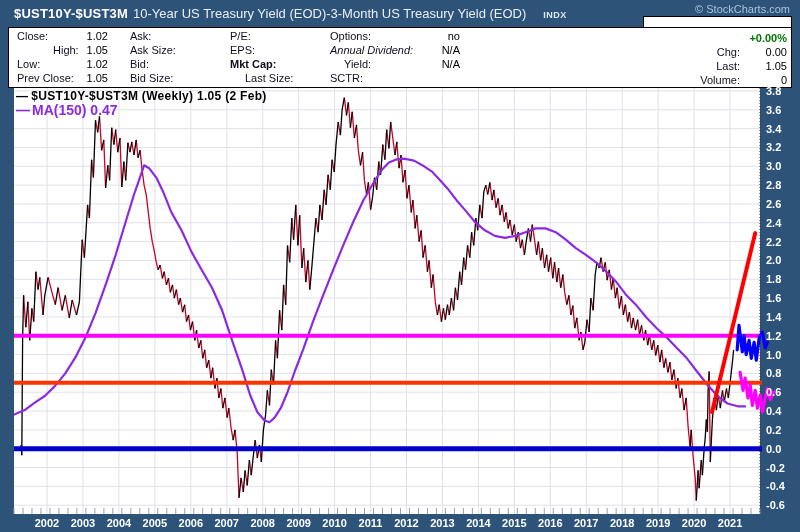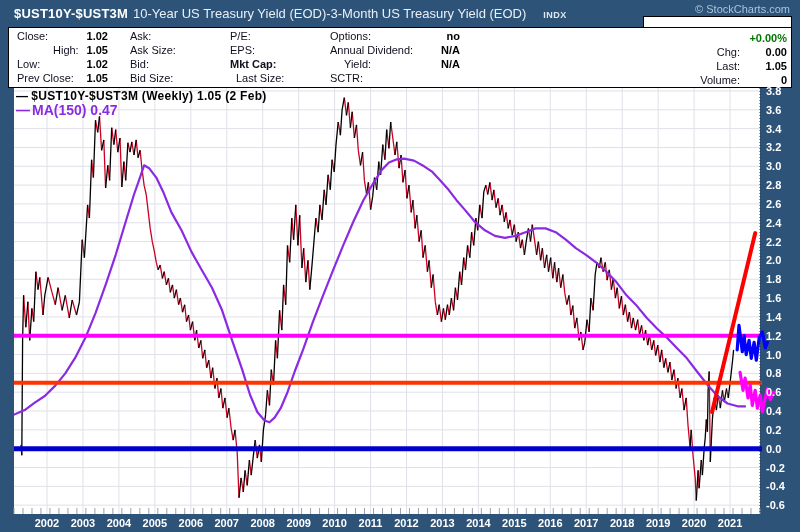--- a/index.html
+++ b/index.html
@@ -8,21 +8,21 @@
   
   #titlebar{position:absolute;left:14px;top:4px;right:8px;height:20px;color:#fff;white-space:nowrap;}
   .sym{font-size:13px;font-weight:bold;letter-spacing:.2px;}
   .desc{font-size:13px;color:#e8eff7;margin-left:5px;}
   .exch{font-size:9px;font-weight:bold;color:#dde8f2;margin-left:17px;letter-spacing:.5px;}
   #copyright{position:absolute;right:10px;top:3px;font-size:11px;color:#a9c3db;}
   
   #panel{position:absolute;left:8px;top:27px;width:784px;height:61px;background:#fff;border:1px solid #000;box-sizing:border-box;}
   #datebox{position:absolute;left:643px;top:16px;width:149px;height:13px;background:#fff;border:1px solid #000;border-bottom:none;box-sizing:border-box;}
   .q{position:absolute;font-size:11px;color:#101020;white-space:nowrap;}
-  .qv{font-weight:bold;color:#000;text-align:right;}
+  .qv{font-weight:normal;color:#000;text-align:right;}
   #pct{position:absolute;font-size:11px;font-weight:bold;color:#007700;text-align:right;}
   #qdate{position:absolute;font-size:12px;color:#000;text-align:right;}
   
   #plotbg{position:absolute;left:14px;top:88px;width:746px;height:426px;background:#fff;}
   #rightband{position:absolute;left:760px;top:88px;width:40px;height:444px;background:#2d5379;}
   #bottomband{position:absolute;left:0px;top:514px;width:800px;height:18px;background:#2d5379;}
   svg#chart{position:absolute;left:0;top:0;pointer-events:none;}
   
   #legend1{position:absolute;left:16px;top:89px;font-size:12px;font-weight:700;letter-spacing:.3px;color:#000;white-space:nowrap;}
   #legend2{position:absolute;left:16px;top:102px;font-size:14px;font-weight:700;color:#8a2be2;white-space:nowrap;}
@@ -50,24 +50,24 @@
       <div class="q qv" style="left: 72px; top: 58px; width: 36px;">1.02</div>
       <div class="q" style="left: 17px; top: 72px;">Prev Close:</div>
       <div class="q qv" style="left: 72px; top: 72px; width: 36px;">1.05</div>
       <div class="q" style="left: 130px; top: 30px;">Ask:</div>
       <div class="q" style="left: 130px; top: 44px;">Ask Size:</div>
       <div class="q" style="left: 130px; top: 58px;">Bid:</div>
       <div class="q" style="left: 130px; top: 72px;">Bid Size:</div>
       <div class="q" style="left: 230px; top: 30px;">P/E:</div>
       <div class="q" style="left: 230px; top: 44px;">EPS:</div>
       <div class="q" style="left: 230px; top: 58px; font-weight: bold;">Mkt Cap:</div>
-      <div class="q" style="left: 236px; top: 72px;">Last Size:</div>
+      <div class="q" style="left: 245px; top: 72px;">Last Size:</div>
       <div class="q" style="left: 330px; top: 30px;">Options:</div>
       <div class="q qv" style="left: 420px; top: 30px; width: 40px;">no</div>
-      <div class="q" style="left: 330px; top: 44px;">Annual Dividend:</div>
+      <div class="q" style="left: 330px; top: 44px; font-style: italic;">Annual Dividend:</div>
       <div class="q qv" style="left: 420px; top: 44px; width: 40px;">N/A</div>
       <div class="q" style="left: 344px; top: 58px;">Yield:</div>
       <div class="q qv" style="left: 420px; top: 58px; width: 40px;">N/A</div>
       <div class="q" style="left: 330px; top: 72px;">SCTR:</div>
       <div class="q" style="right: 60px; top: 46px;">Chg:</div>
       <div class="q qv" style="right: 13px; top: 46px; width: 40px;">0.00</div>
       <div class="q" style="right: 60px; top: 60px;">Last:</div>
       <div class="q qv" style="right: 13px; top: 60px; width: 40px;">1.05</div>
       <div class="q" style="right: 60px; top: 74px;">Volume:</div>
       <div class="q qv" style="right: 13px; top: 74px; width: 40px;">0</div>

